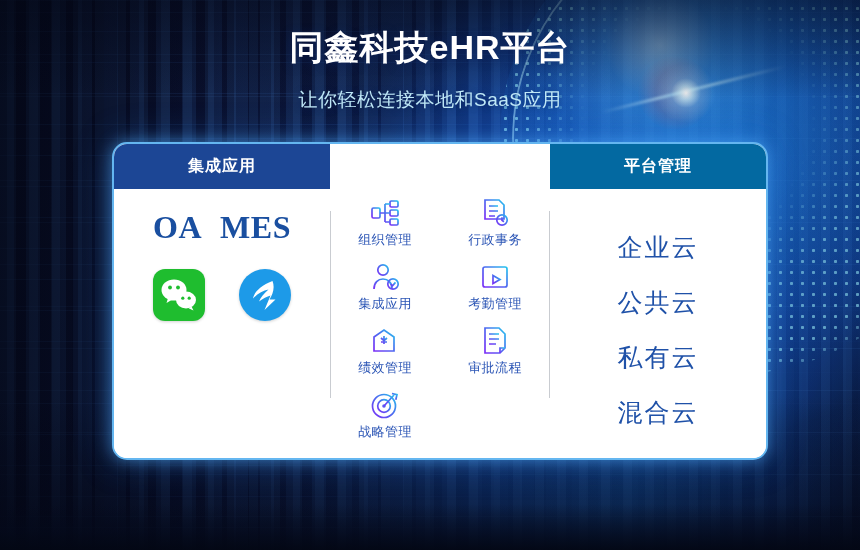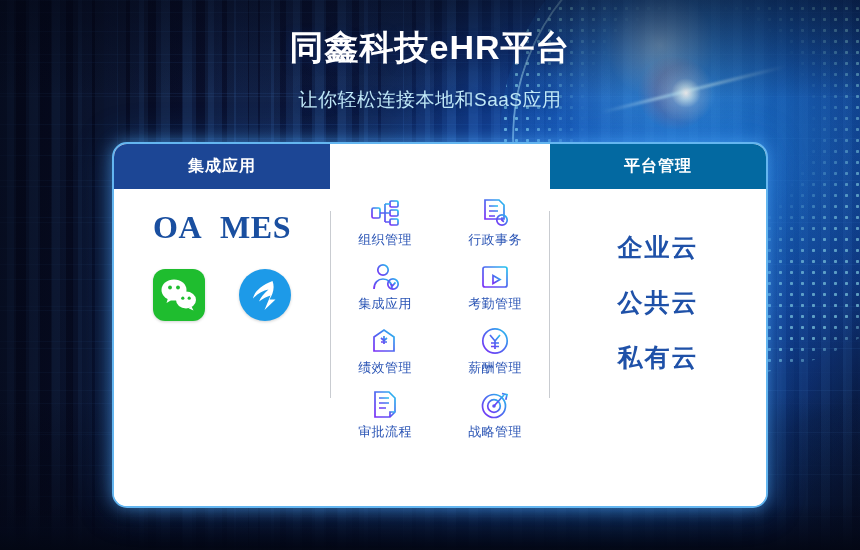--- a/index.html
+++ b/index.html
@@ -93,21 +93,21 @@
     line-height:1.25;
   }
   .h-sub {
     font-size:19px; font-weight:500; color:#bfe8f7; letter-spacing:.5px;
     margin-top:18px;
     text-shadow:0 1px 6px rgba(10,30,90,0.6);
   }
 
   
   .card {
-    position:absolute; left:112px; top:142px; width:656px; height:366px;
+    position:absolute; left:112px; top:142px; width:656px; height:318px;
     border-radius:15px;
     background:#ffffff;
     border:2px solid #64b6f0;
     box-shadow:0 0 16px rgba(90,180,255,0.55), 0 0 36px rgba(40,120,230,0.35);
     overflow:hidden;
     z-index:6;
   }
   .tabbar { display:flex; height:45px; background:#ffffff; }
   .tab {
     display:flex; align-items:center; justify-content:center;
@@ -140,21 +140,21 @@
   .logo-ding { border-radius:50%; background:#1d9ae8; position:relative; box-shadow:0 1px 3px rgba(0,0,0,.18); }
 
   
   .grid { display:grid; grid-template-columns:1fr 1fr; row-gap:3px; column-gap:0; padding:0 6px;gap:12px; }
   .cell { display:flex; flex-direction:column; align-items:center; justify-content:flex-start; }
   .cell-ico { width:32px; height:32px; display:block; }
   .cell-lbl { font-size:13px; color:#2b55b5; margin-top:2px; letter-spacing:.4px; white-space:nowrap; }
 
   
   .cloud {
-    font-size:25px; font-weight:700; color:#1f51a8; letter-spacing:2px;
+    font-size:25px; font-weight:400; color:#1f51a8; letter-spacing:2px;
     margin-bottom:22px;
   }
 
   .bottom-fade {
     position:absolute; left:0; right:0; bottom:0; height:46px;
     background:linear-gradient(to bottom, rgba(4,9,26,0) 0%, rgba(4,9,26,0.6) 60%, rgba(3,7,20,0.92) 100%);
     z-index:3;
   }
 </style>
 </head>
@@ -283,27 +283,20 @@
 
         <div class="cell">
           <svg class="cell-ico" viewBox="0 0 32 32" fill="none" stroke="url(#ig)" stroke-width="1.7">
             <path d="M5 26 V12 l10-7 l10 7 v14 Z"></path>
             <path d="M15 11 v8 M12 13 l3 2.6 l3-2.6 M12 17 h6"></path>
             <path d="M7 22 h16"></path>
           </svg>
           <span class="cell-lbl">绩效管理</span>
         </div>
 
-        <div class="cell">
-          <svg class="cell-ico" viewBox="0 0 32 32" fill="none" stroke="url(#ig)" stroke-width="1.7">
-            <circle cx="16" cy="16" r="12.2"></circle>
-            <path d="M11 10 l5 6 l5-6 M16 16 v8 M12 18 h8 M12 21.5 h8"></path>
-          </svg>
-          <span class="cell-lbl">薪酬管理</span>
-        </div>
 
         <div class="cell">
           <svg class="cell-ico" viewBox="0 0 32 32" fill="none" stroke="url(#ig)" stroke-width="1.7">
             <path d="M6 3 h14 l6 6 v14 l-5 5 h-15 Z"></path>
             <path d="M21 28 v-5 h5"></path>
             <path d="M10 9 h10 M10 14 h10 M10 19 h7"></path>
           </svg>
           <span class="cell-lbl">审批流程</span>
         </div>
 
@@ -318,16 +311,17 @@
           <span class="cell-lbl">战略管理</span>
         </div>
 
       </div>
     </div>
 
     <div class="col-right">
       <div class="cloud">企业云</div>
       <div class="cloud">公共云</div>
       <div class="cloud">私有云</div>
+      <div class="cloud">混合云</div>
     </div>
 
   </div>
 </div>
 
 </body></html>

